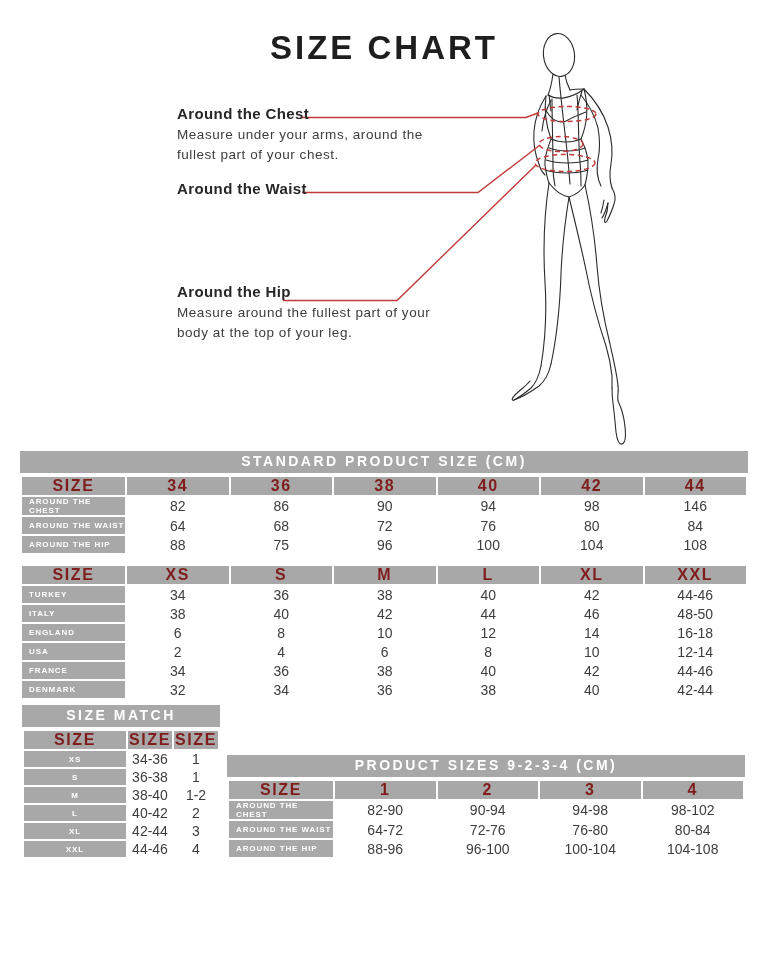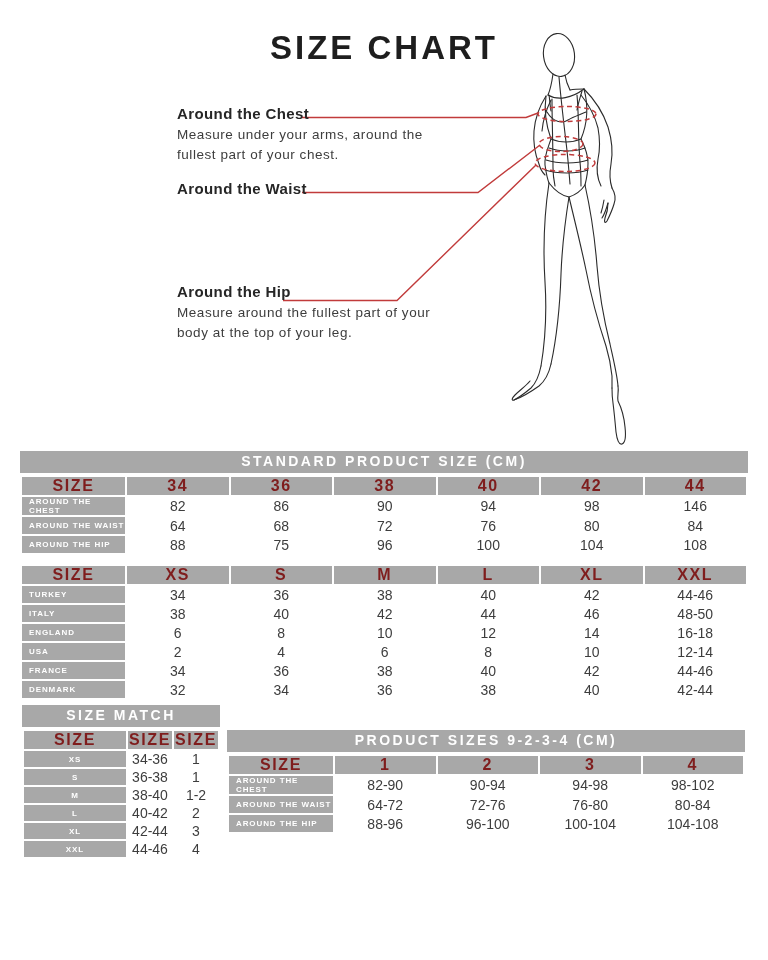--- a/index.html
+++ b/index.html
@@ -54,21 +54,21 @@
     background:var(--header-gray);color:#fff;
     font-size:8px;font-weight:bold;letter-spacing:.9px;
     text-align:left;padding-left:7px;
   }
   td.data-cell{font-size:14px;color:var(--text-dark);font-weight:normal;background:#fff;}
   
   .wide col.c-label{width:105px;}
   #standard-section{margin-top:2px;}
   #international-section{margin-top:9px;}
   
-  .bottom-row{display:flex;margin:5px 0 0 22px;gap:7px;align-items:center;}
+  .bottom-row{display:flex;margin:5px 0 0 22px;gap:7px;align-items:flex-end;}
   #size-match-section{width:198px;margin:0;}
   #product-sizes-section{width:518px;margin:0;}
   #size-match-section col.c-label{width:104px;}
   #size-match-section tbody th.row-label{text-align:center;padding-left:0;font-size:8px;}
   #size-match-section th,#size-match-section td{height:18px;}
   #product-sizes-section col.c-label{width:106px;}
 </style>
 </head>
 <body>
 

